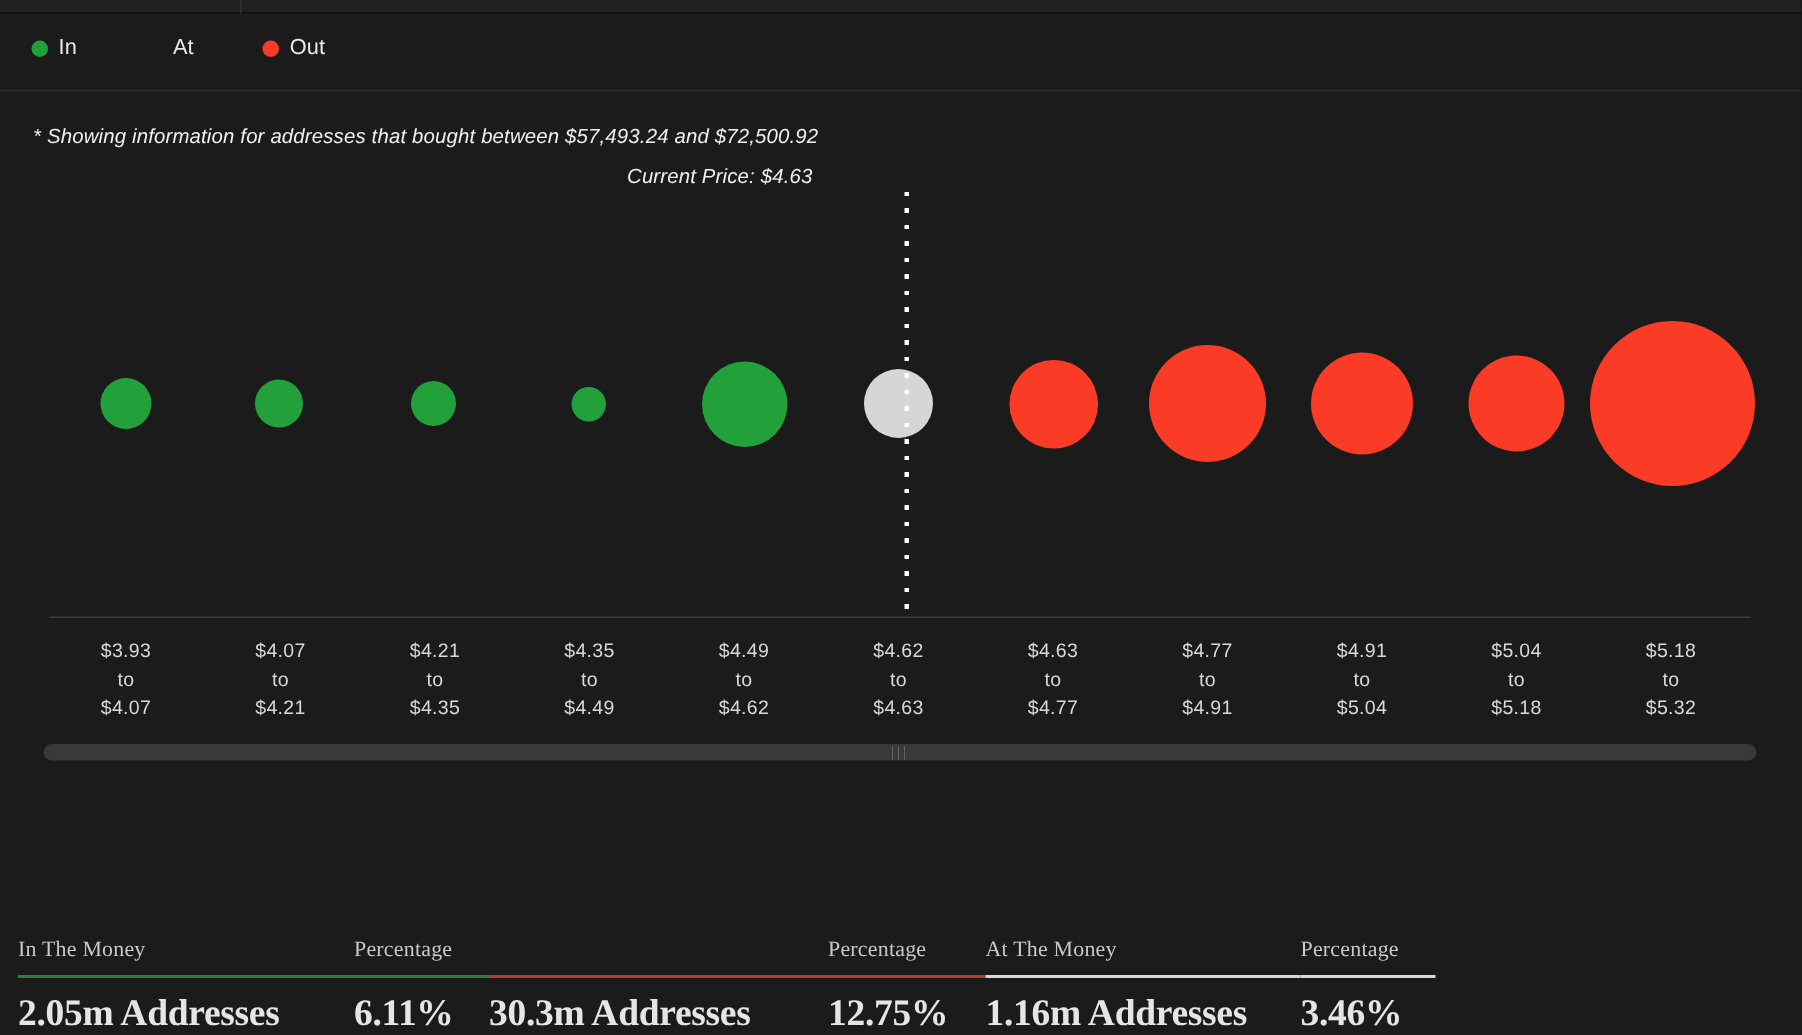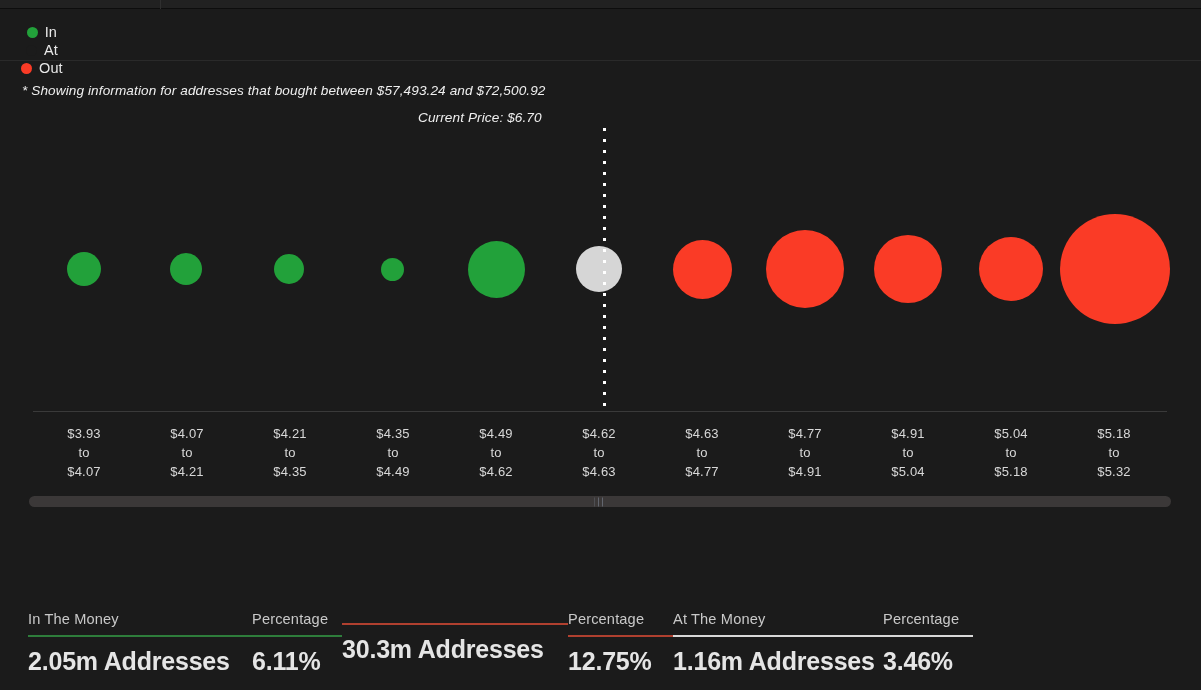--- a/index.html
+++ b/index.html
@@ -22,21 +22,21 @@
     background: #2f2f2f;
   }
 
   
   .legend-bar {
     position: absolute; left: 0; top: 9px; width: 1201px; height: 52px;
     border-bottom: 1px solid #2a2a2a;
   }
   .legend-items {
     position: absolute; left: 21px; top: 15px;
-    display: flex; align-items: center; gap: 2px; flex-direction: column;
+    display: flex; align-items: center; gap: 16px;
   }
   .legend-item { display: flex; align-items: center; margin-right: 30px; }
   .legend-dot { width: 11px; height: 11px; border-radius: 50%; margin-right: 7px; display: inline-block; }
   .legend-label { color: #e9e9e9; font-size: 14.5px; letter-spacing: .1px; }
 
   
   .note-line {
     position: absolute; color: #efefef; font-style: italic;
     font-size: 13.6px; font-weight: 400; letter-spacing: .1px;
     white-space: nowrap;
@@ -76,21 +76,21 @@
     position: absolute; left: 50%; top: 50%; transform: translate(-50%, -50%);
     width: 11px; height: 9px;
     background-image: repeating-linear-gradient(
       to right, #6f7580 0px, #6f7580 1px, transparent 1px, transparent 4px);
     opacity: .75;
   }
 
   
   .stats {
     position: absolute; left: 0; top: 596px; width: 1201px; height: 94px;
-    display: flex; align-items: center; padding-left: 28px;
+    display: flex; align-items: flex-end; padding-left: 12px; font-family: Liberation Serif, serif;
   }
   .stat { display: flex; flex-direction: column; }
   .stat-label {
     color: #c9c9c9; font-size: 14.6px; letter-spacing: .15px;
     padding-bottom: 8px; white-space: nowrap;
   }
   .stat-rule { height: 2px; width: 100%; }
   .stat-value {
     color: #e5e5e5; font-size: 25px; font-weight: bold;
     padding-top: 10px; letter-spacing: -.2px; white-space: nowrap;
@@ -116,21 +116,21 @@
           <span class="legend-label">At</span>
         </div>
         <div class="legend-item">
           <span class="legend-dot" style="background: rgb(250, 59, 38);"></span>
           <span class="legend-label">Out</span>
         </div>
       </div>
   </div>
 
   <div class="note-line note-main">* Showing information for addresses that bought between $57,493.24 and $72,500.92</div>
-  <div class="note-line note-price">Current Price: $6.70</div>
+  <div class="note-line note-price">Current Price: $4.63</div>
 
   <div class="plot" id="plot">
       <div class="bubble" title="$5.18 to $5.32" style="width: 110px; height: 110px; left: 1060px; top: 86px; background: rgb(250, 59, 38);"></div>
       <div class="bubble" title="$5.04 to $5.18" style="width: 64px; height: 64px; left: 979px; top: 109px; background: rgb(250, 59, 38);"></div>
       <div class="bubble" title="$4.91 to $5.04" style="width: 68px; height: 68px; left: 874px; top: 107px; background: rgb(250, 59, 38);"></div>
       <div class="bubble" title="$4.77 to $4.91" style="width: 78px; height: 78px; left: 766px; top: 102px; background: rgb(250, 59, 38);"></div>
       <div class="bubble" title="$4.63 to $4.77" style="width: 59px; height: 59px; left: 672.5px; top: 111.5px; background: rgb(250, 59, 38);"></div>
       <div class="bubble atm" title="$4.62 to $4.63" style="width: 46px; height: 46px; left: 576px; top: 118px; background: rgb(214, 214, 214);"></div>
       <div class="bubble" title="$4.49 to $4.62" style="width: 57px; height: 57px; left: 467.5px; top: 112.5px; background: rgb(34, 161, 58);"></div>
       <div class="bubble" title="$4.35 to $4.49" style="width: 23px; height: 23px; left: 380.5px; top: 129.5px; background: rgb(34, 161, 58);"></div>

